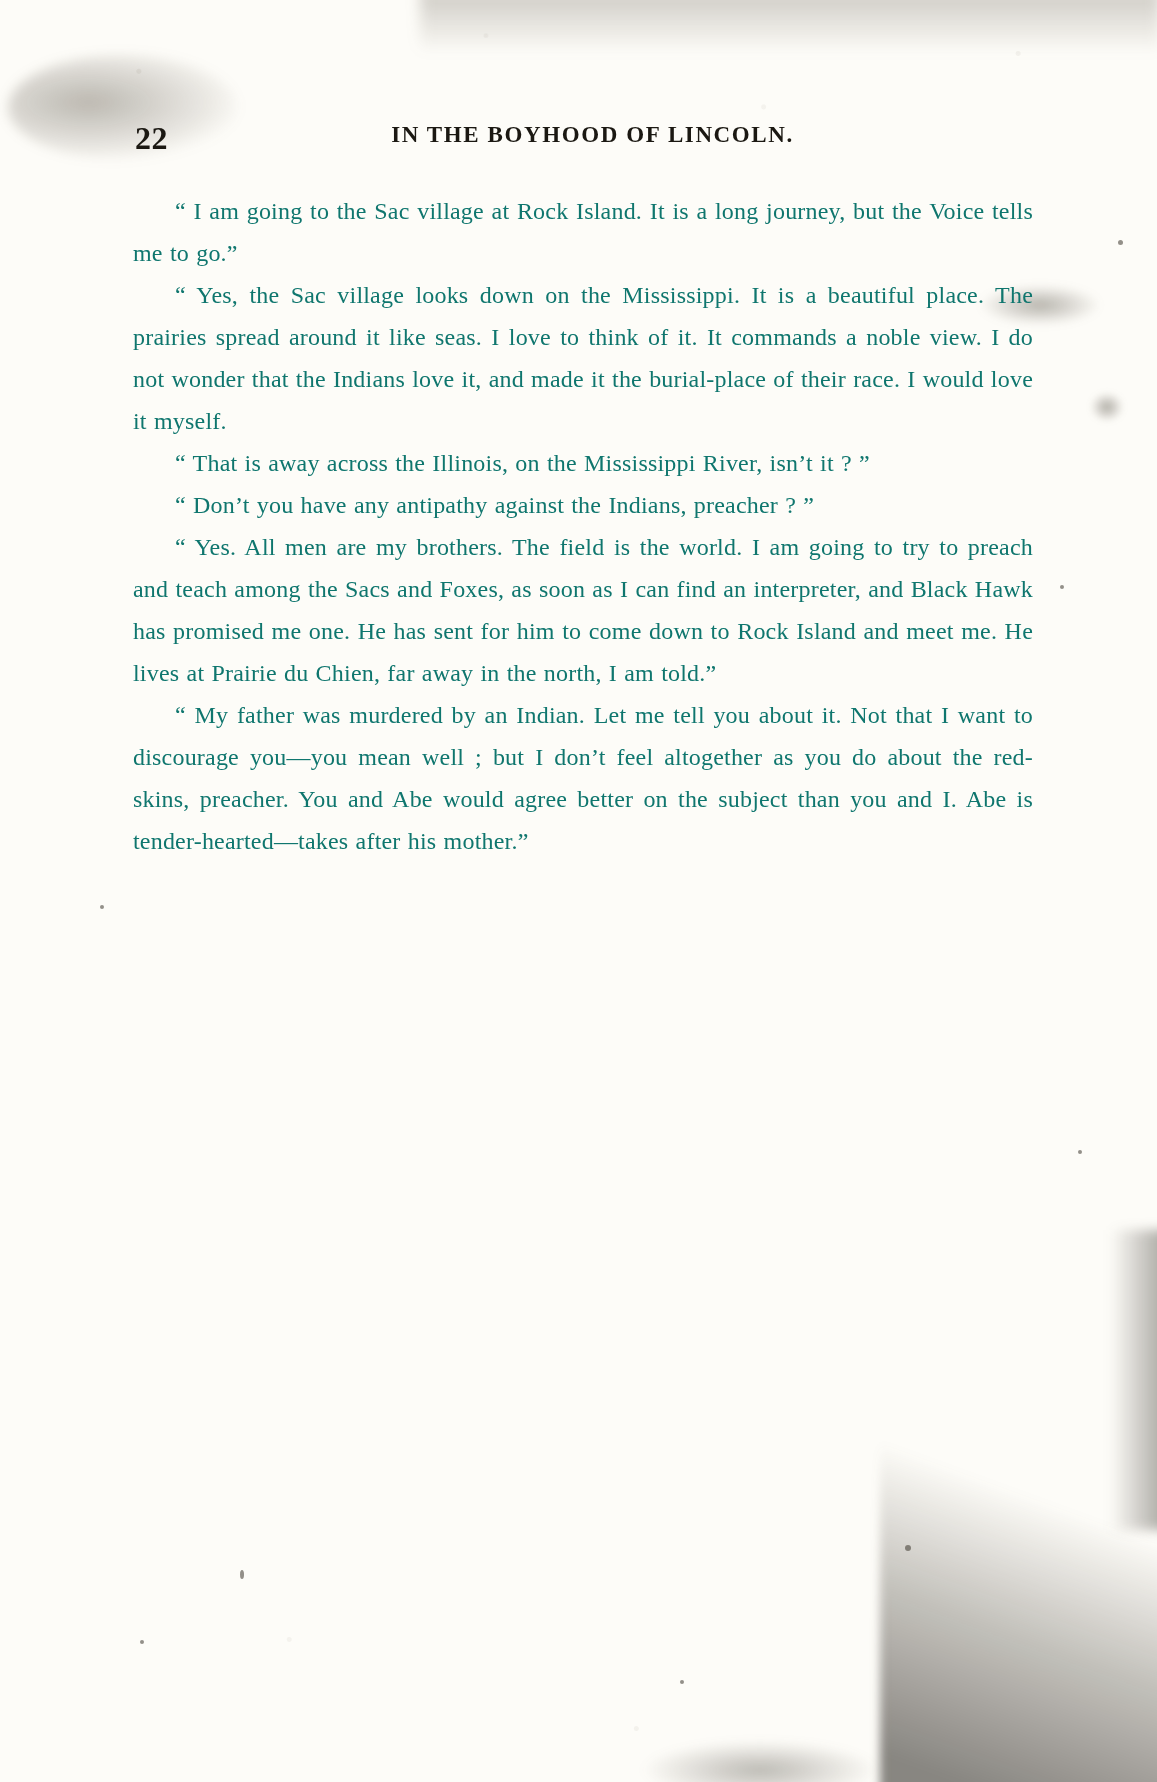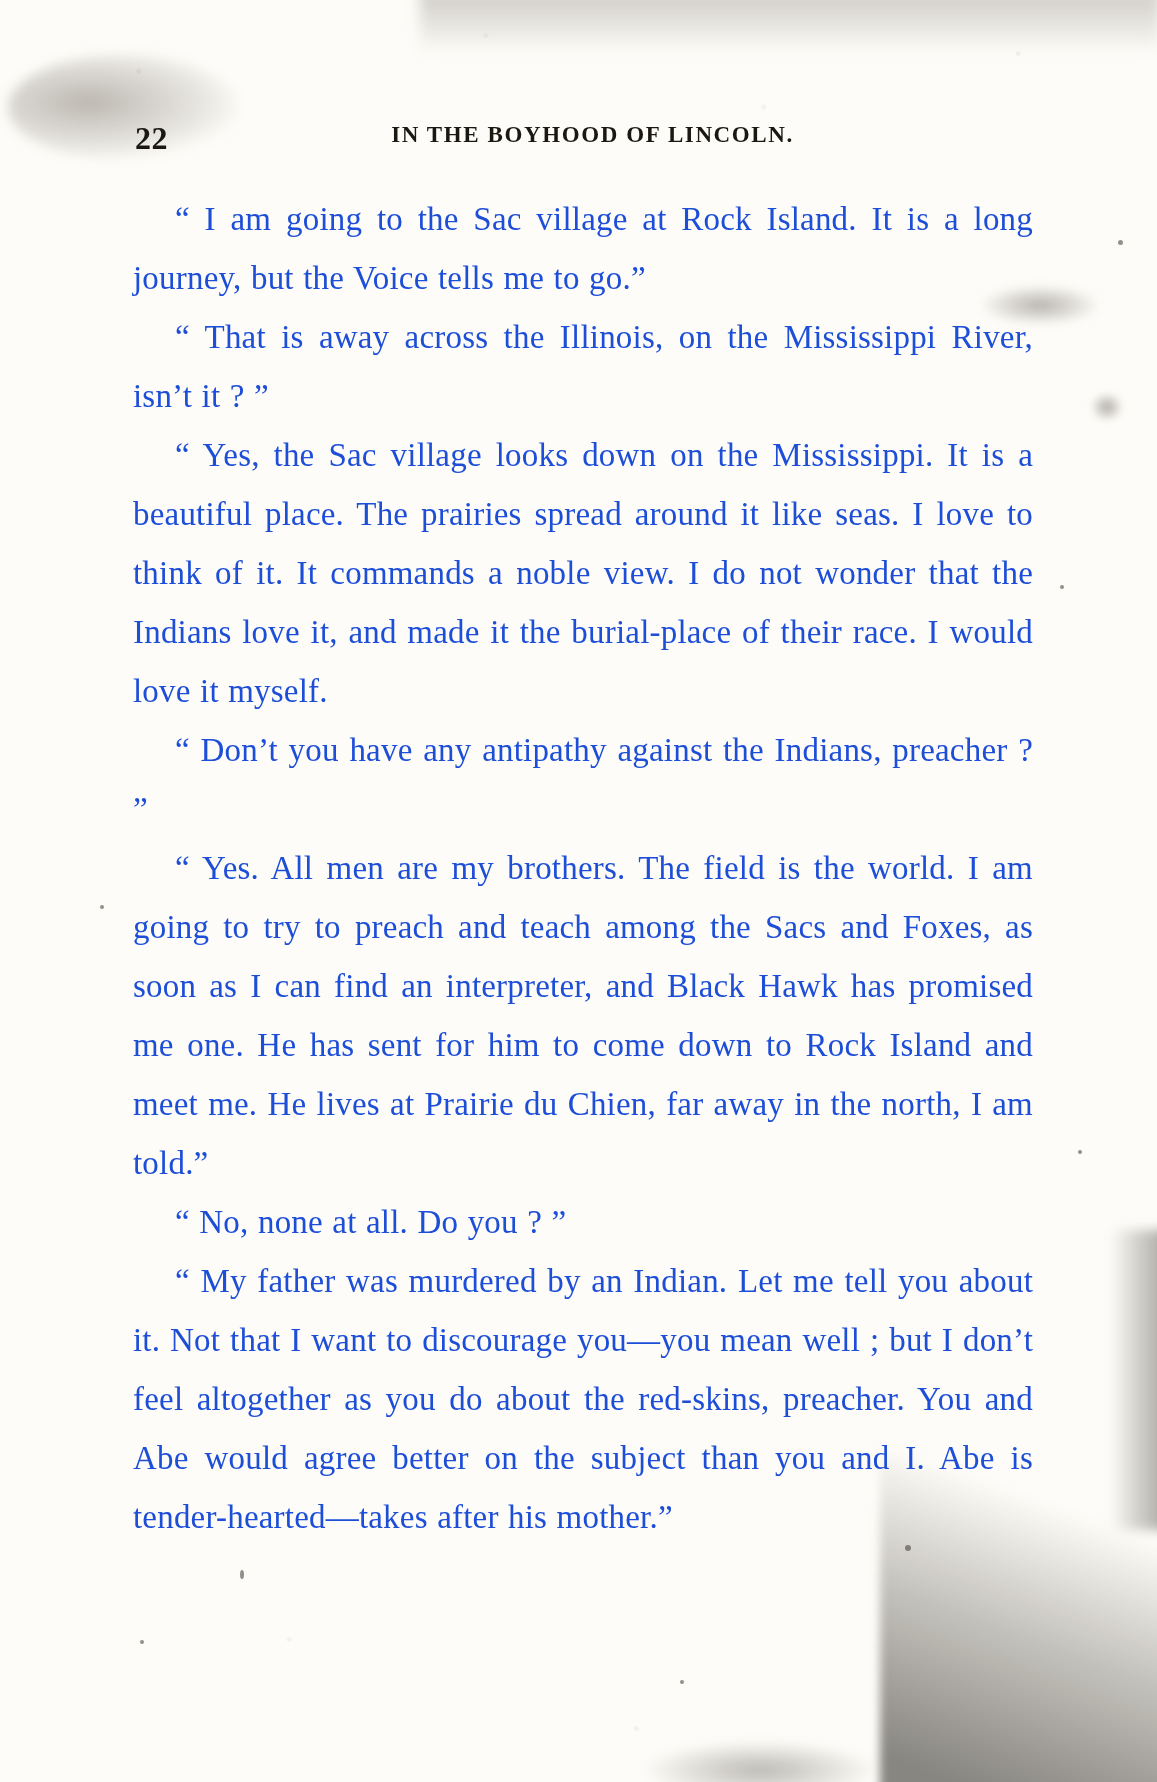--- a/index.html
+++ b/index.html
@@ -113,26 +113,26 @@
   
   .body-text {
     position: absolute;
     left: 133px;
     top: 190px;
     width: 900px;
   }
   p.para {
     margin: 0 0 0 0;
     text-indent: 42px;
-    font-size: 33px;
-    line-height: 59px;
+    font-size: 24px;
+    line-height: 42px;
     text-align: justify;
     letter-spacing: 0.2px;
     word-spacing: 1px;
-    color: #1d4ed8;
+    color: #0f766e;
   }
   p.para:last-child { margin-bottom: 0; }
 </style>
 </head>
 <body>
 
 <div class="page">
 
   <div class="grain"></div>
   <div class="smudge smudge-tl"></div>
@@ -152,21 +152,20 @@
   <div class="fleck" style="left:140px; top:1640px; width:4px; height:4px;"></div>
   <div class="fleck" style="left:680px; top:1680px; width:4px; height:4px;"></div>
 
   <div class="header">
     <div class="page-number">22</div>
     <div class="running-head">IN THE BOYHOOD OF LINCOLN.</div>
   </div>
 
   <div class="body-text">
     <p class="para">“ I am going to the Sac village at Rock Island.  It is a long journey, but the Voice tells me to go.”</p>
+    <p class="para">“ Yes, the Sac village looks down on the Mississippi.  It is a beautiful place.  The prairies spread around it like seas.  I love to think of it.  It commands a noble view.  I do not wonder that the Indians love it, and made it the burial-place of their race.  I would love it myself.</p>
     <p class="para">“ That is away across the Illinois, on the Mississippi River, isn’t it ? ”</p>
-    <p class="para">“ Yes, the Sac village looks down on the Mississippi.  It is a beautiful place.  The prairies spread around it like seas.  I love to think of it.  It commands a noble view.  I do not wonder that the Indians love it, and made it the burial-place of their race.  I would love it myself.</p>
     <p class="para">“ Don’t you have any antipathy against the Indians, preacher ? ”</p>
     <p class="para">“ Yes.  All men are my brothers.  The field is the world. I am going to try to preach and teach among the Sacs and Foxes, as soon as I can find an interpreter, and Black Hawk has promised me one.  He has sent for him to come down to Rock Island and meet me.  He lives at Prairie du Chien, far away in the north, I am told.”</p>
-    <p class="para">“ No, none at all.  Do you ? ”</p>
     <p class="para">“ My father was murdered by an Indian.  Let me tell you about it.  Not that I want to discourage you—you mean well ; but I don’t feel altogether as you do about the red-skins, preacher.  You and Abe would agree better on the subject than you and I.  Abe is tender-hearted—takes after his mother.”</p>
   </div>
 
 </div>
 
 </body></html>

